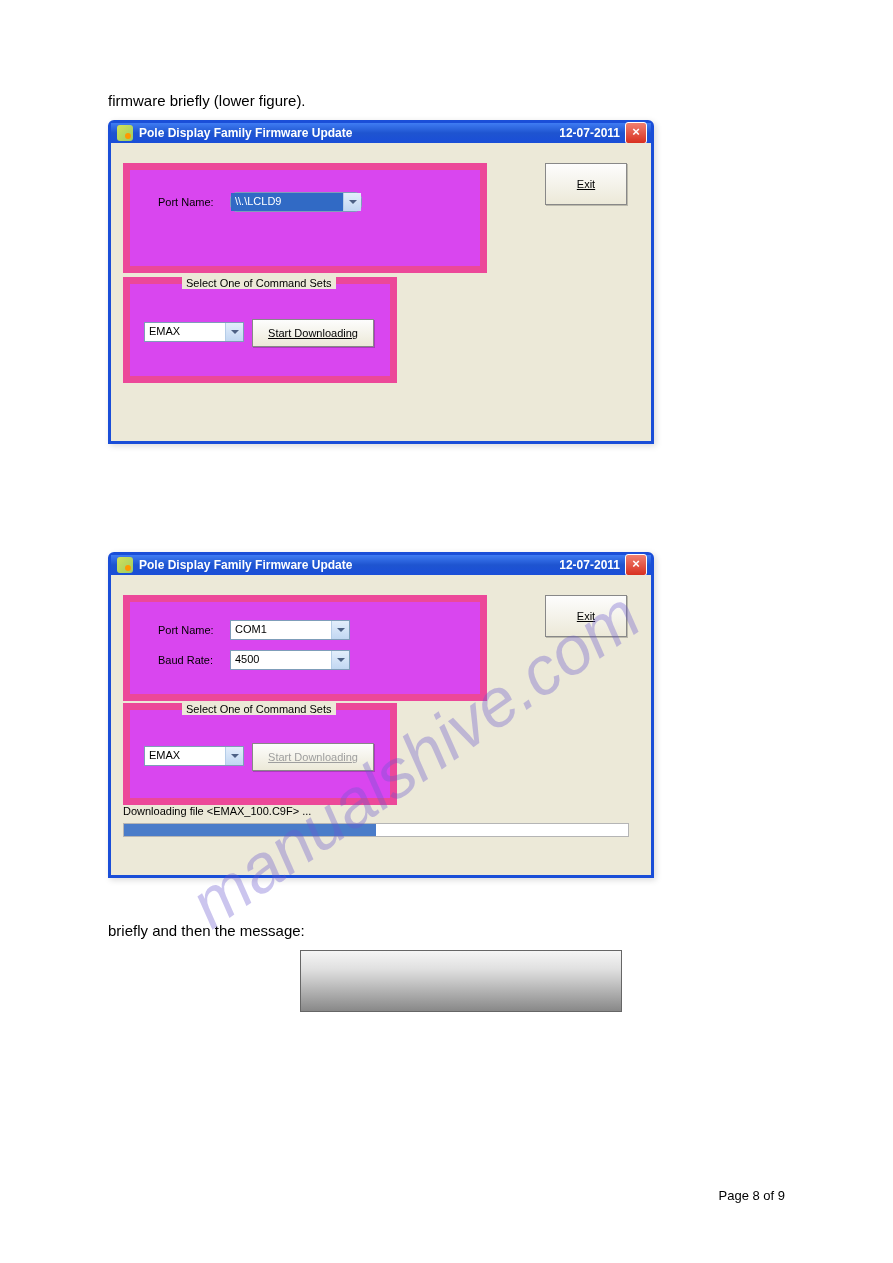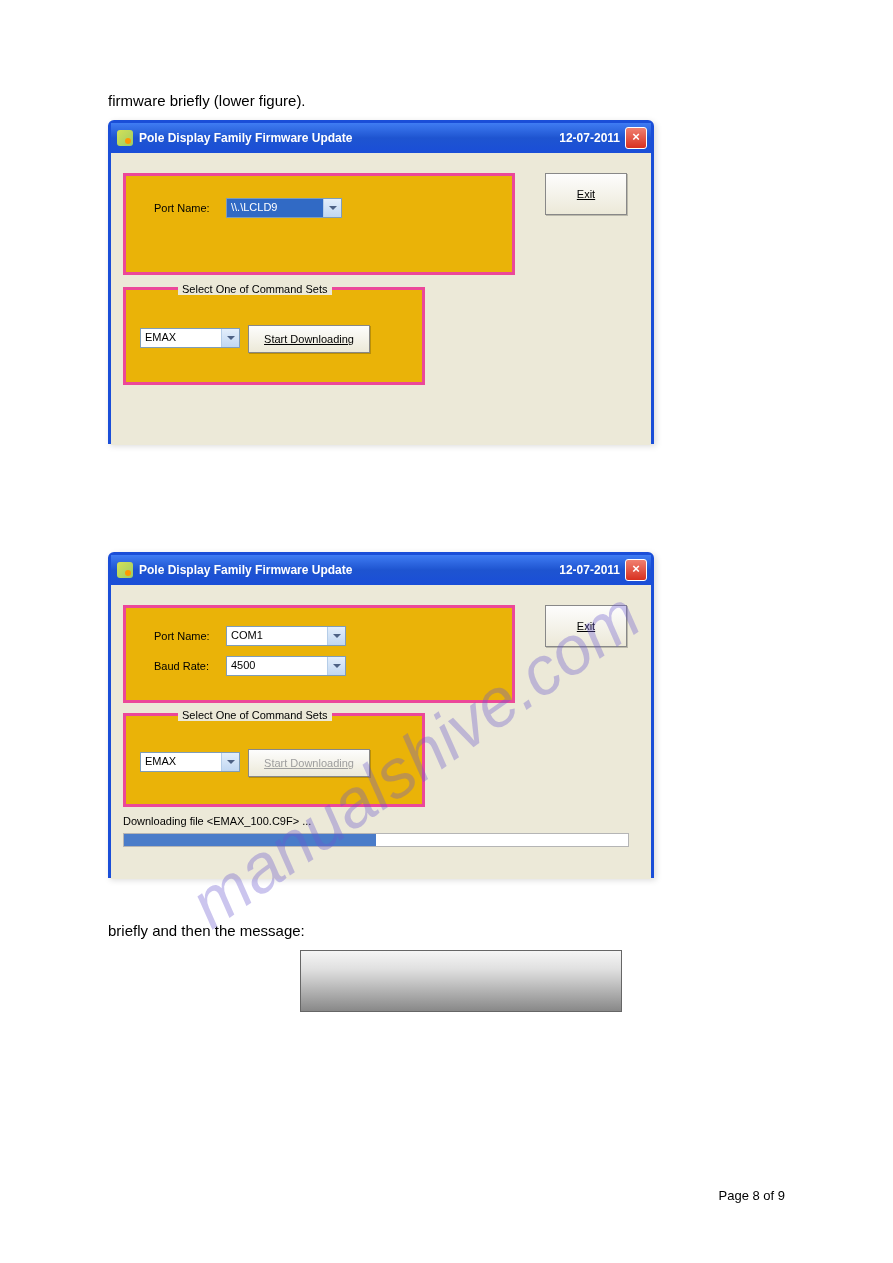--- a/index.html
+++ b/index.html
@@ -25,21 +25,21 @@
   }
   .dialog {
     position: absolute;
     border: 3px solid #1a4ed8;
     border-radius: 6px 6px 0 0;
     background: #ece9d8;
     box-shadow: 2px 2px 6px rgba(0,0,0,0.15);
   }
   .titlebar {
     background: linear-gradient(to bottom, #3f7cf3 0%, #1e54d0 50%, #1a4ed8 100%);
-    height: 30px;
+    height: 20px;
     display: flex;
     align-items: center;
     color: #fff;
     font-weight: bold;
     font-size: 12px;
     padding: 0 4px 0 6px;
   }
   .title-icon {
     width: 16px;
     height: 16px;
@@ -76,23 +76,22 @@
   }
   .client {
     position: relative;
     padding: 10px;
     background: #ece9d8;
     height: calc(100% - 26px);
     box-sizing: border-box;
   }
   .groupbox {
     position: absolute;
-    border: 3px solid #ec4899;
-    background: #eab308;
-    padding-left: 36px;
+    border: 7px solid #ec4899;
+    background: #d946ef;
   }
   .groupbox-label {
     position: absolute;
     top: -7px;
     left: 8px;
     background: #ece9d8;
     padding: 0 4px;
     font-size: 11px;
     color: #000;
     margin-left: 44px;
@@ -198,21 +197,21 @@
     <div class="titlebar">
       <span class="title-icon"></span>
       <span class="title-text">Pole Display Family Firmware Update</span>
       <span class="title-date">12-07-2011</span>
       <div class="close-btn">×</div>
     </div>
     <div class="client">
 
       <div class="groupbox" style="left:12px; top:20px; width:350px; height:96px;">
         <div class="label" style="left:28px; top:26px;">Port Name:</div>
-        <div class="combo" style="left:100px; top:22px; width:116px;">
+        <div class="combo" style="left:100px; top:22px; width:132px;border-radius:7px;">
           <div class="combo-text selected">\\.\LCLD9</div>
           <div class="combo-arrow"></div>
         </div>
       </div>
 
       <div class="win-btn" style="right:24px; top:20px; width:80px; height:40px;">
         <span>Exit</span>
       </div>
 
       <div class="groupbox" style="left:12px; top:134px; width:260px; height:92px;">

